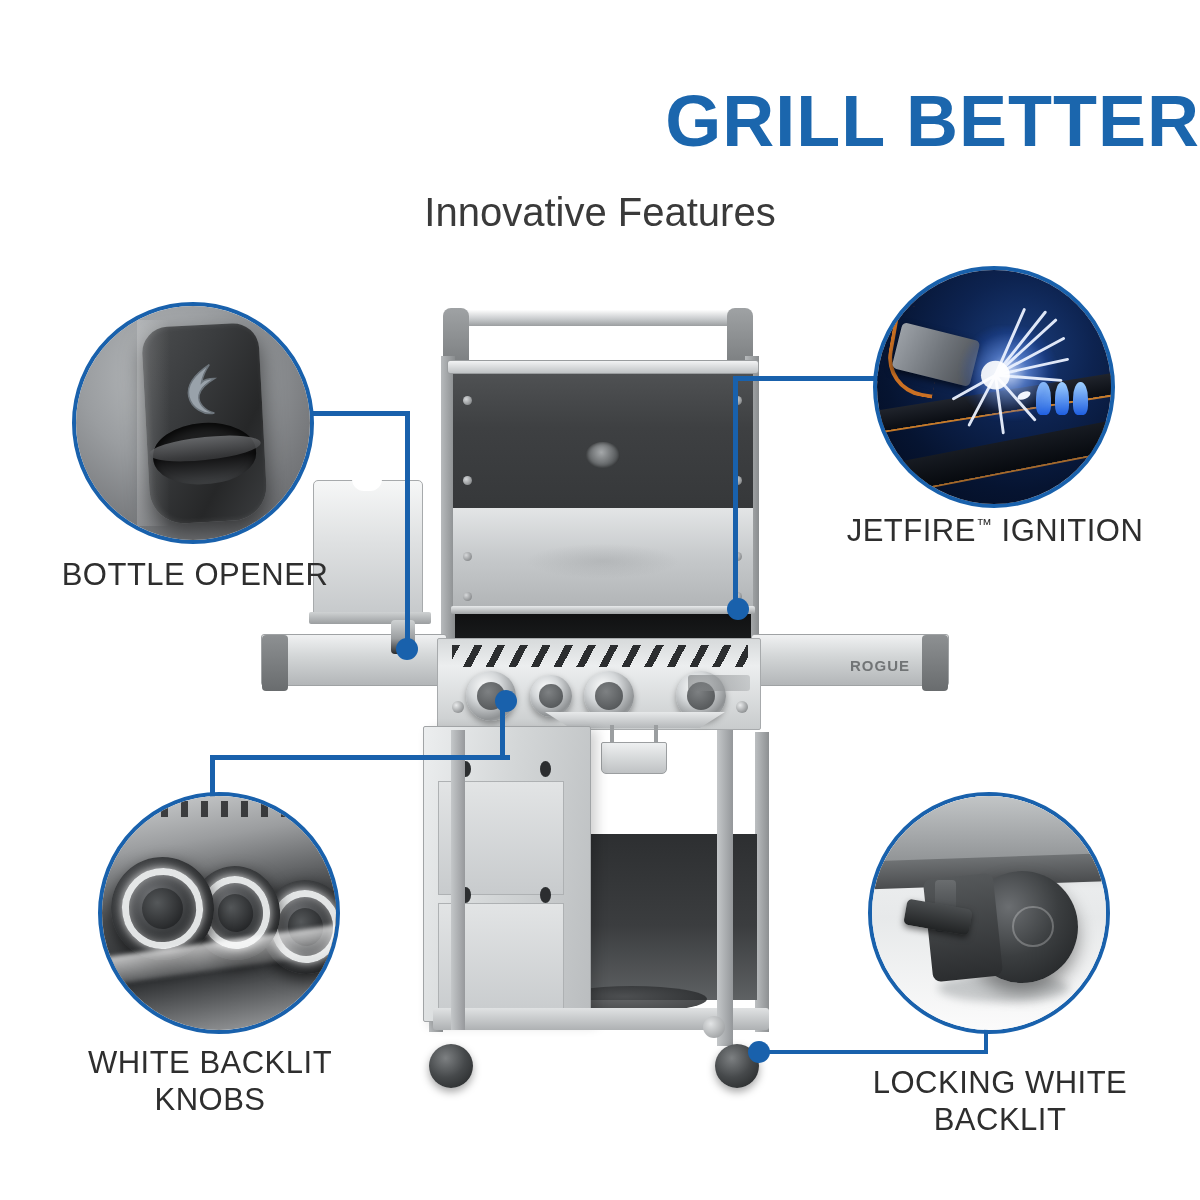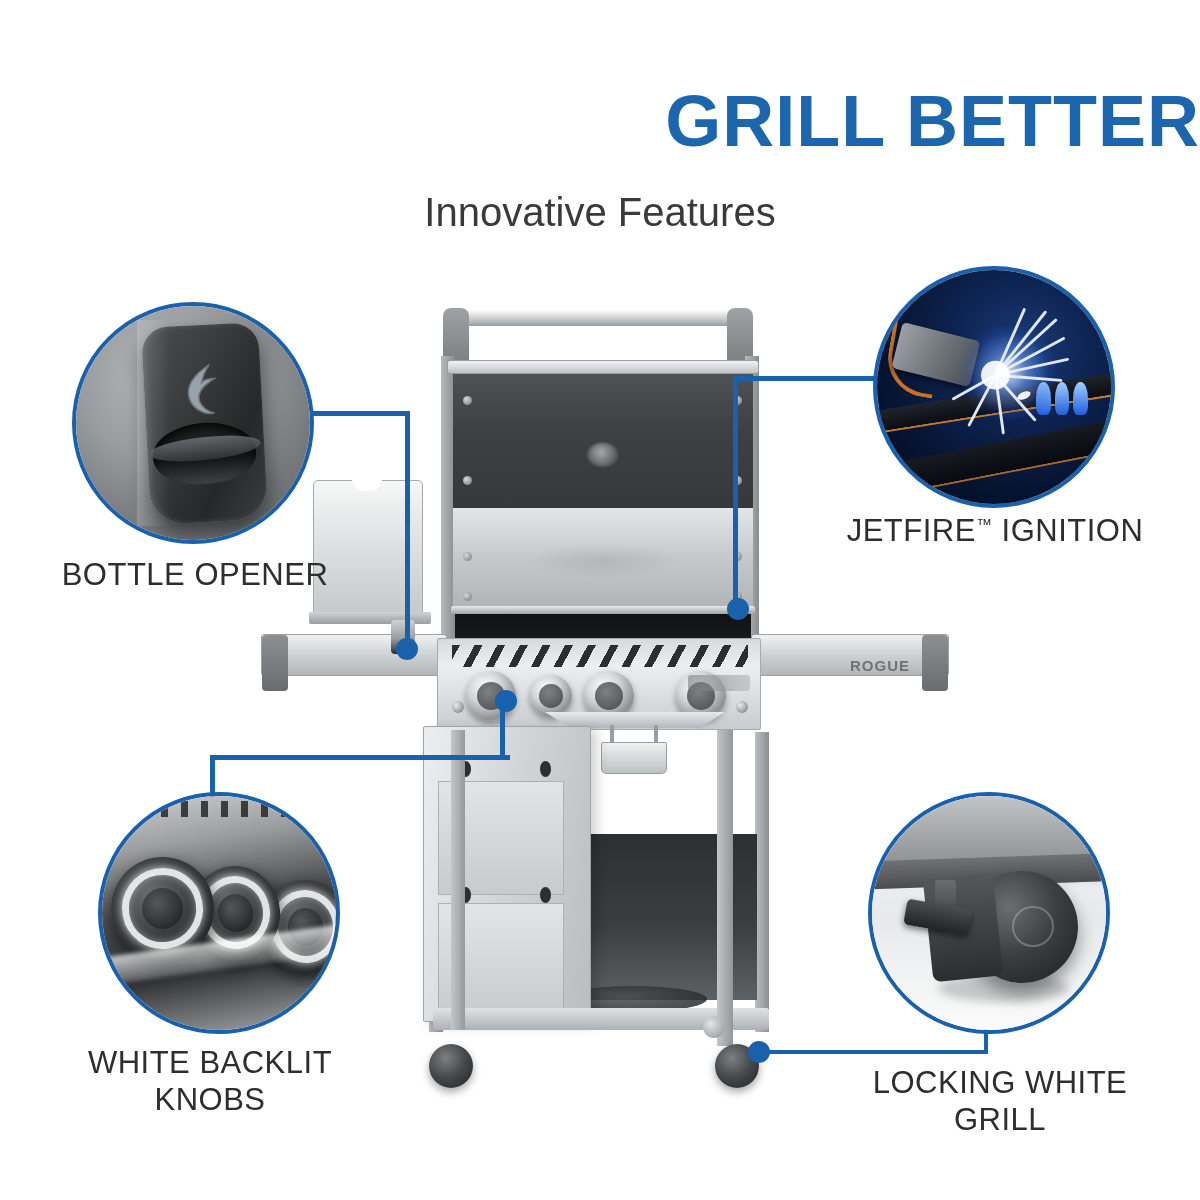--- a/index.html
+++ b/index.html
@@ -182,21 +182,21 @@
     background:radial-gradient(circle at 40% 34%,#7e8183,#4a4d4f);}
   .k1{left:28px;top:32px;width:50px;height:50px;}
   .k2{left:92px;top:36px;width:42px;height:42px;}
   .k3{left:146px;top:32px;width:50px;height:50px;}
   .k4{left:238px;top:32px;width:50px;height:50px;}
   .panel-logo{position:absolute;right:10px;top:36px;width:62px;height:16px;opacity:.55;
     background:linear-gradient(90deg,#6f7274,#aeb1b3);border-radius:3px;}
   .panel-ign{position:absolute;width:12px;height:12px;border-radius:50%;
     background:radial-gradient(circle at 35% 35%,#e9ebec,#6f7274);}
 
-  .shelf{position:absolute;height:42px;
+  .shelf{position:absolute;height:52px;
     background:linear-gradient(180deg,#f0f1f2 0%,#d3d6d7 42%,#b3b6b8 100%);
     border:1px solid #9fa2a4;box-sizing:border-box;border-radius:3px;}
   .shelf-l{left:6px;top:334px;width:186px;}
   .shelf-r{left:496px;top:334px;width:198px;}
   .shelf-cap{position:absolute;top:0;width:26px;height:56px;
     background:linear-gradient(180deg,#8d9092,#696c6e);border-radius:4px;}
   .rogue{position:absolute;right:38px;top:22px;font-size:15px;font-weight:bold;
     letter-spacing:1px;color:#5c5f61;opacity:.8;}
 
   .sideburner{position:absolute;left:58px;top:180px;width:116px;height:160px;}
@@ -439,16 +439,16 @@
 
   <div class="clabel lb-jet">
     <div>
       <span>JETFIRE</span><span class="tm">™</span>
       <span>IGNITION</span>
     </div>
   </div>
 
   <div class="clabel lb-caster">
     <div>LOCKING WHITE</div>
-    <div>GRILL</div>
+    <div>BACKLIT</div>
   </div>
 
 </div>
 
 </body></html>

